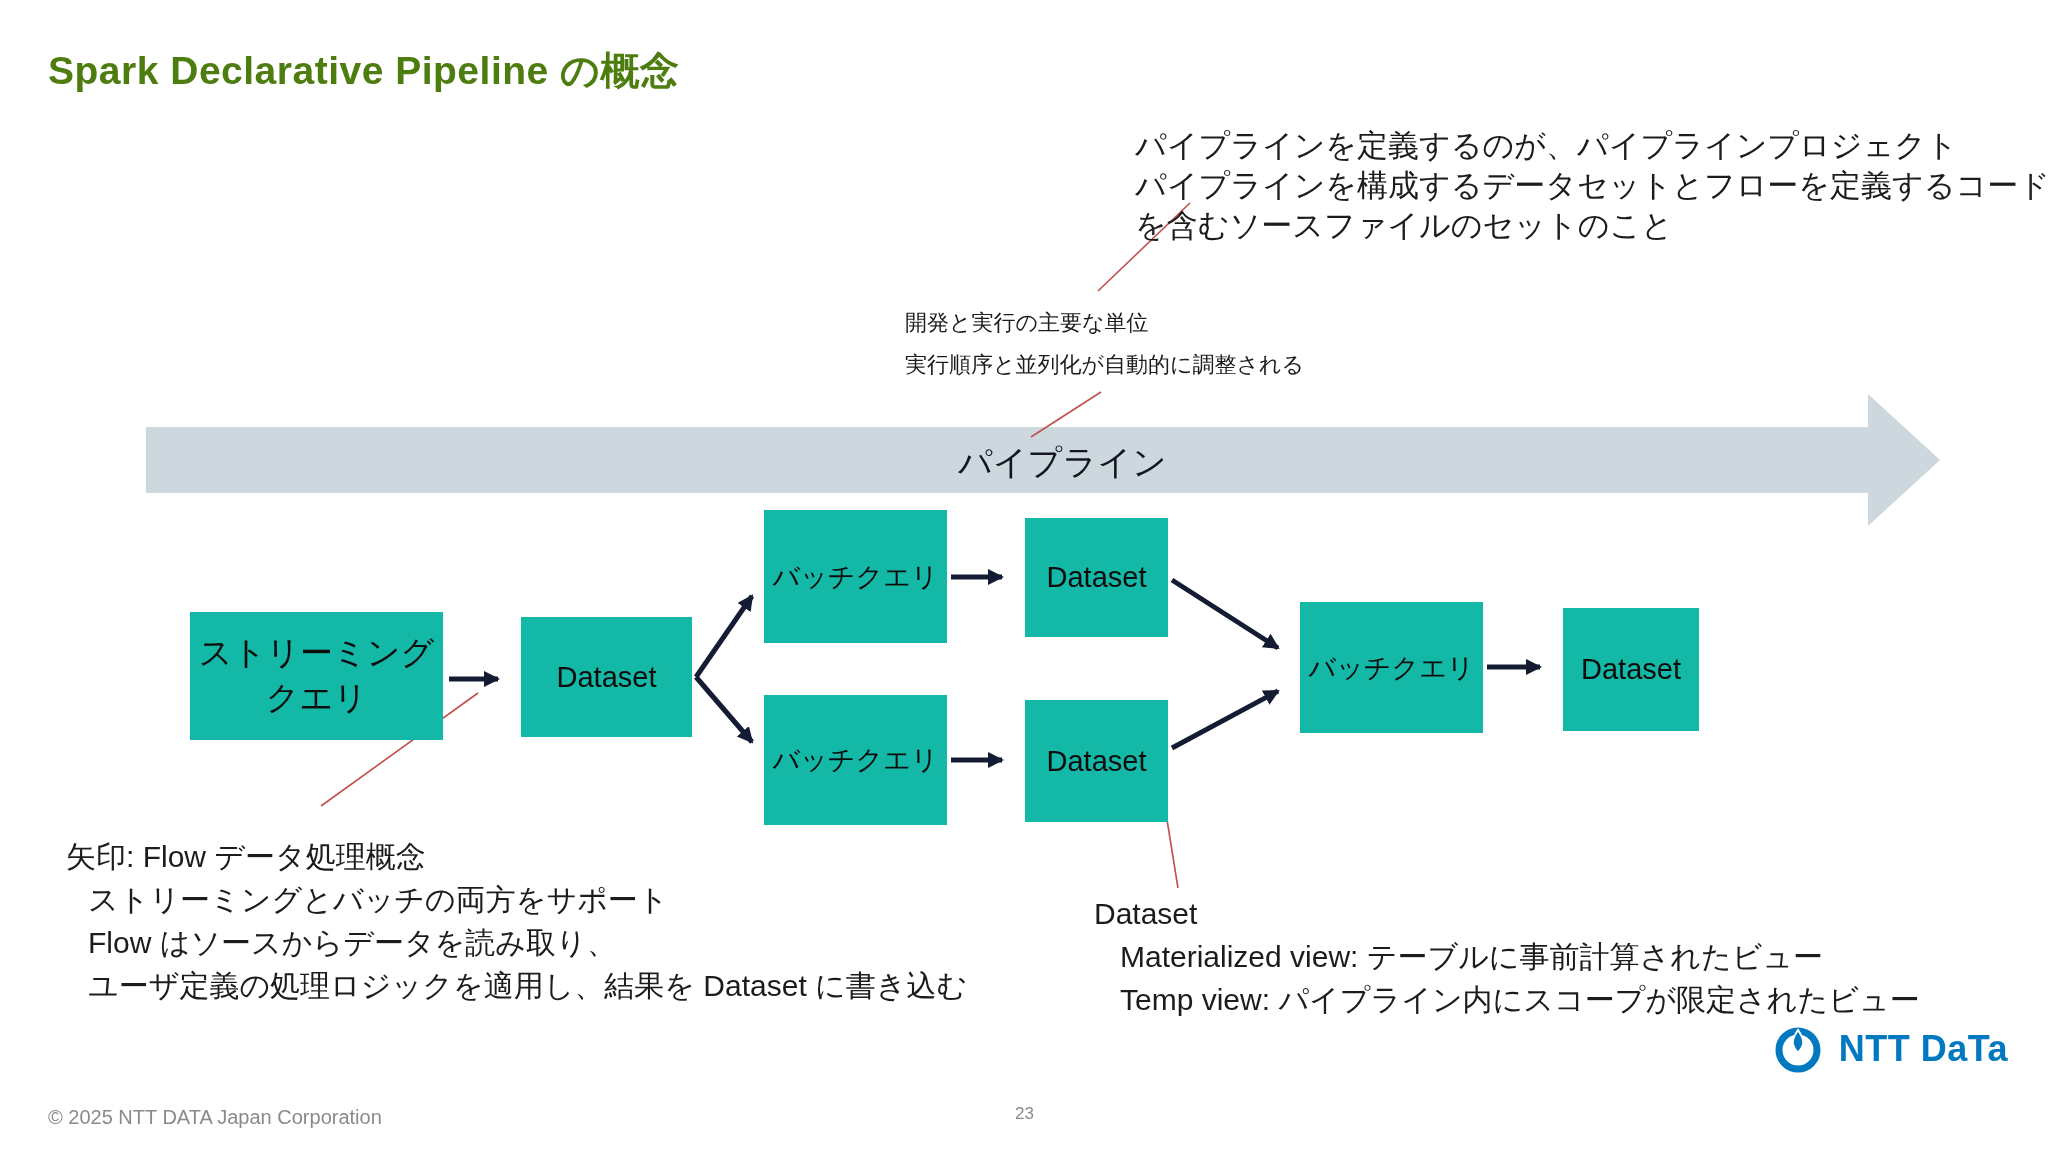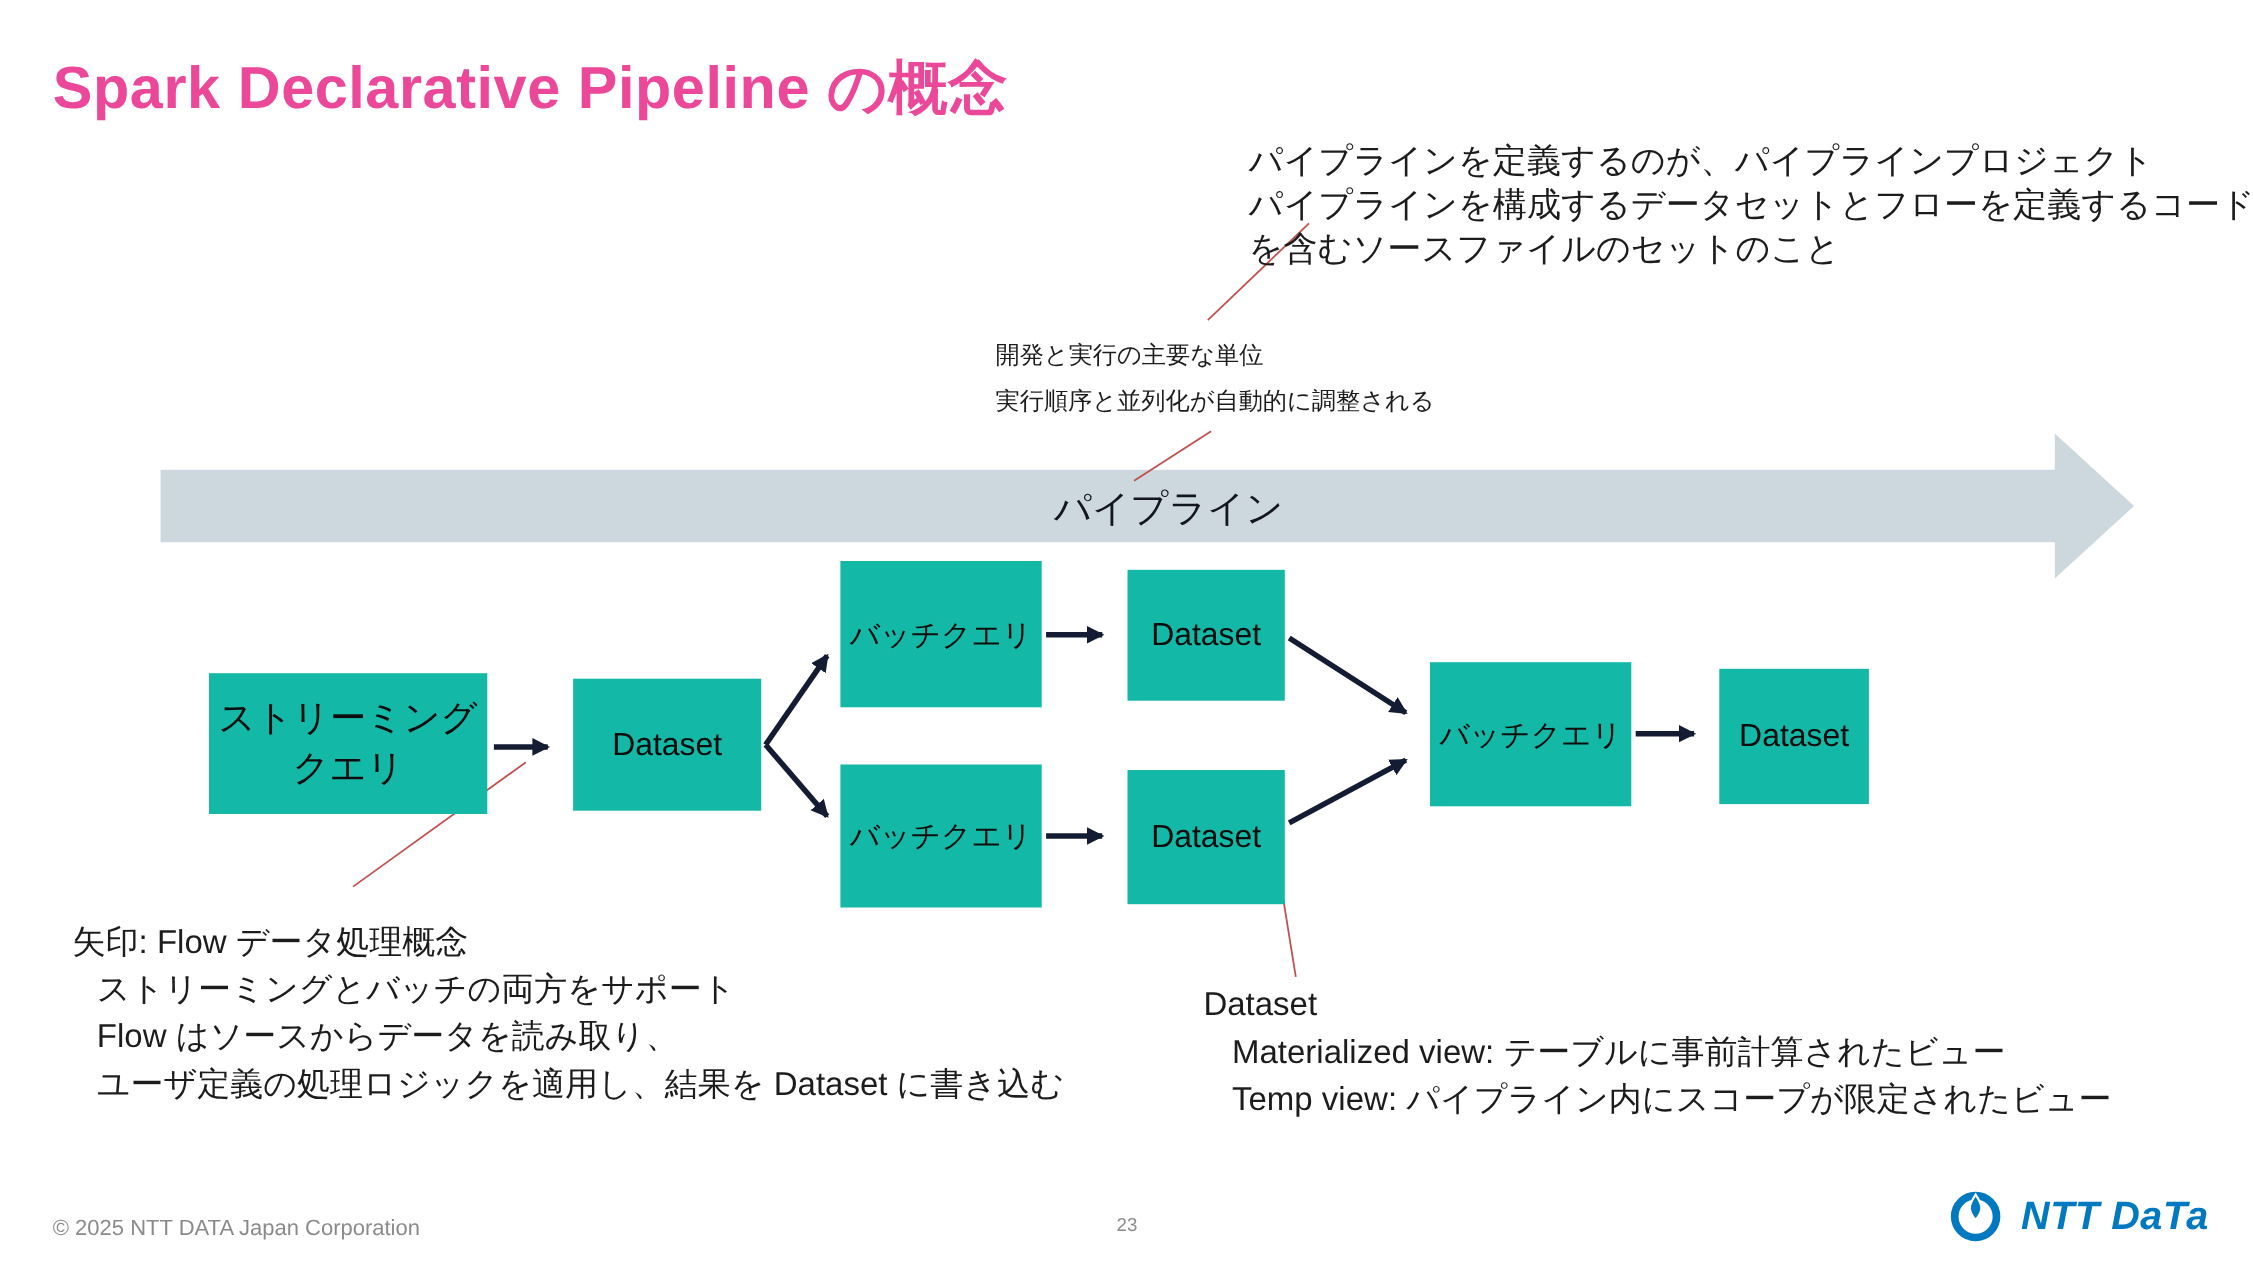--- a/index.html
+++ b/index.html
@@ -6,21 +6,21 @@
   .slide{
     position:relative;
     width:2048px;height:1152px;
     background:#ffffff;
     overflow:hidden;
     font-family:"Liberation Sans","DejaVu Sans",sans-serif;
     color:#1a1a1a;
   }
   .title{
     position:absolute;left:48px;top:44px;
-    font-size:54px;font-weight:bold;color:#ec4899;
+    font-size:39px;font-weight:bold;color:#4d7c0f;
     letter-spacing:0.5px;
   }
   .svg-layer{position:absolute;left:0;top:0;width:2048px;height:1152px;pointer-events:none;}
   .band-label{
     position:absolute;left:958px;top:440px;
     font-size:34px;color:#14161f;
   }
   .flow-box{
     position:absolute;
     background:#14b8a6;
@@ -38,22 +38,22 @@
   .annot-br .ln.indent{padding-left:26px;}
   .footer-copyright{
     position:absolute;left:48px;top:1106px;
     font-size:20px;color:#8a8a8a;
   }
   .footer-page{
     position:absolute;left:1015px;top:1104px;
     font-size:17px;color:#8a8a8a;
   }
   .logo{
-    position:absolute;right:40px;top:1080px;
-    display:flex;align-items:center;gap:16px;font-style:italic;
+    position:absolute;right:40px;top:1024px;
+    display:flex;align-items:center;gap:16px;
   }
   .logo-word{
     font-size:36px;font-weight:bold;color:#0079c1;
     letter-spacing:0.5px;
     font-family:"Liberation Sans","DejaVu Sans",sans-serif;
   }
 </style>
 </head>
 <body>
 

